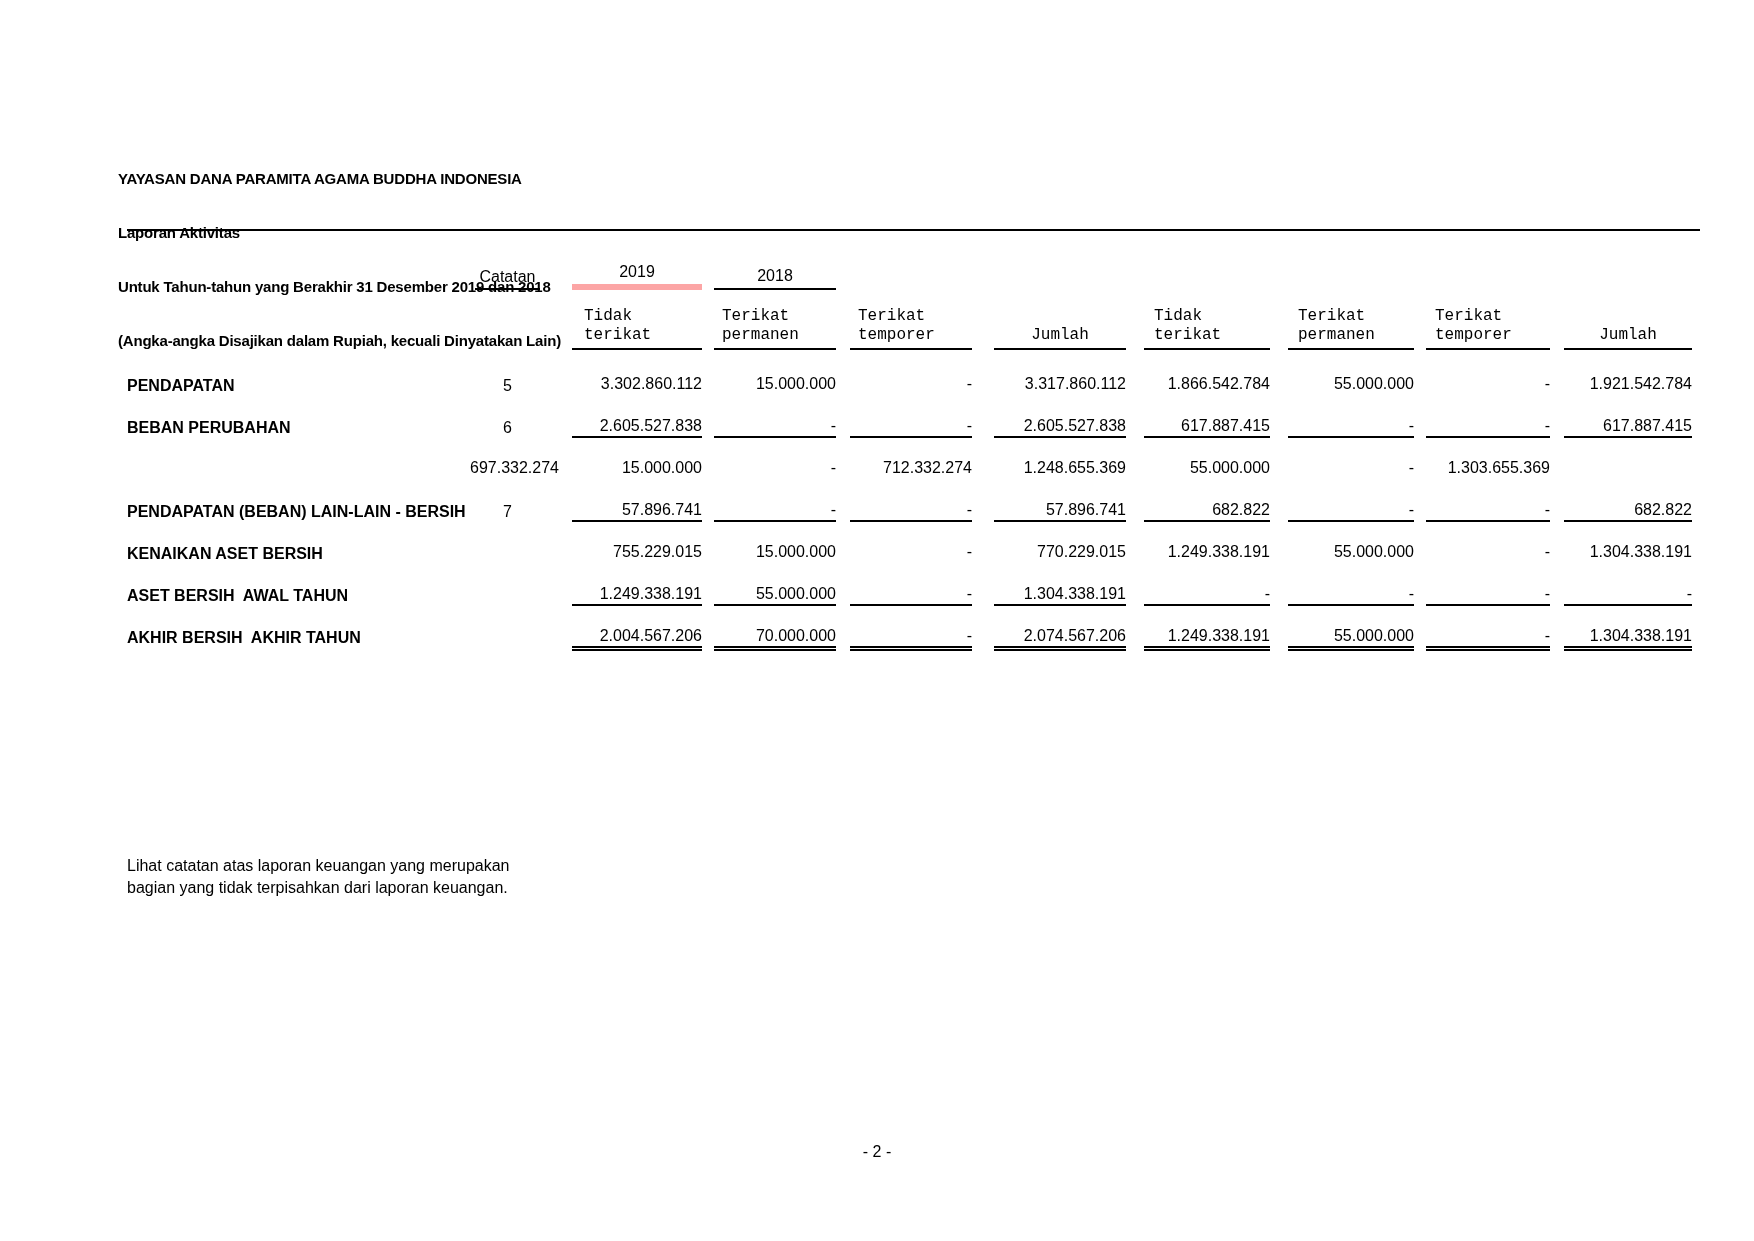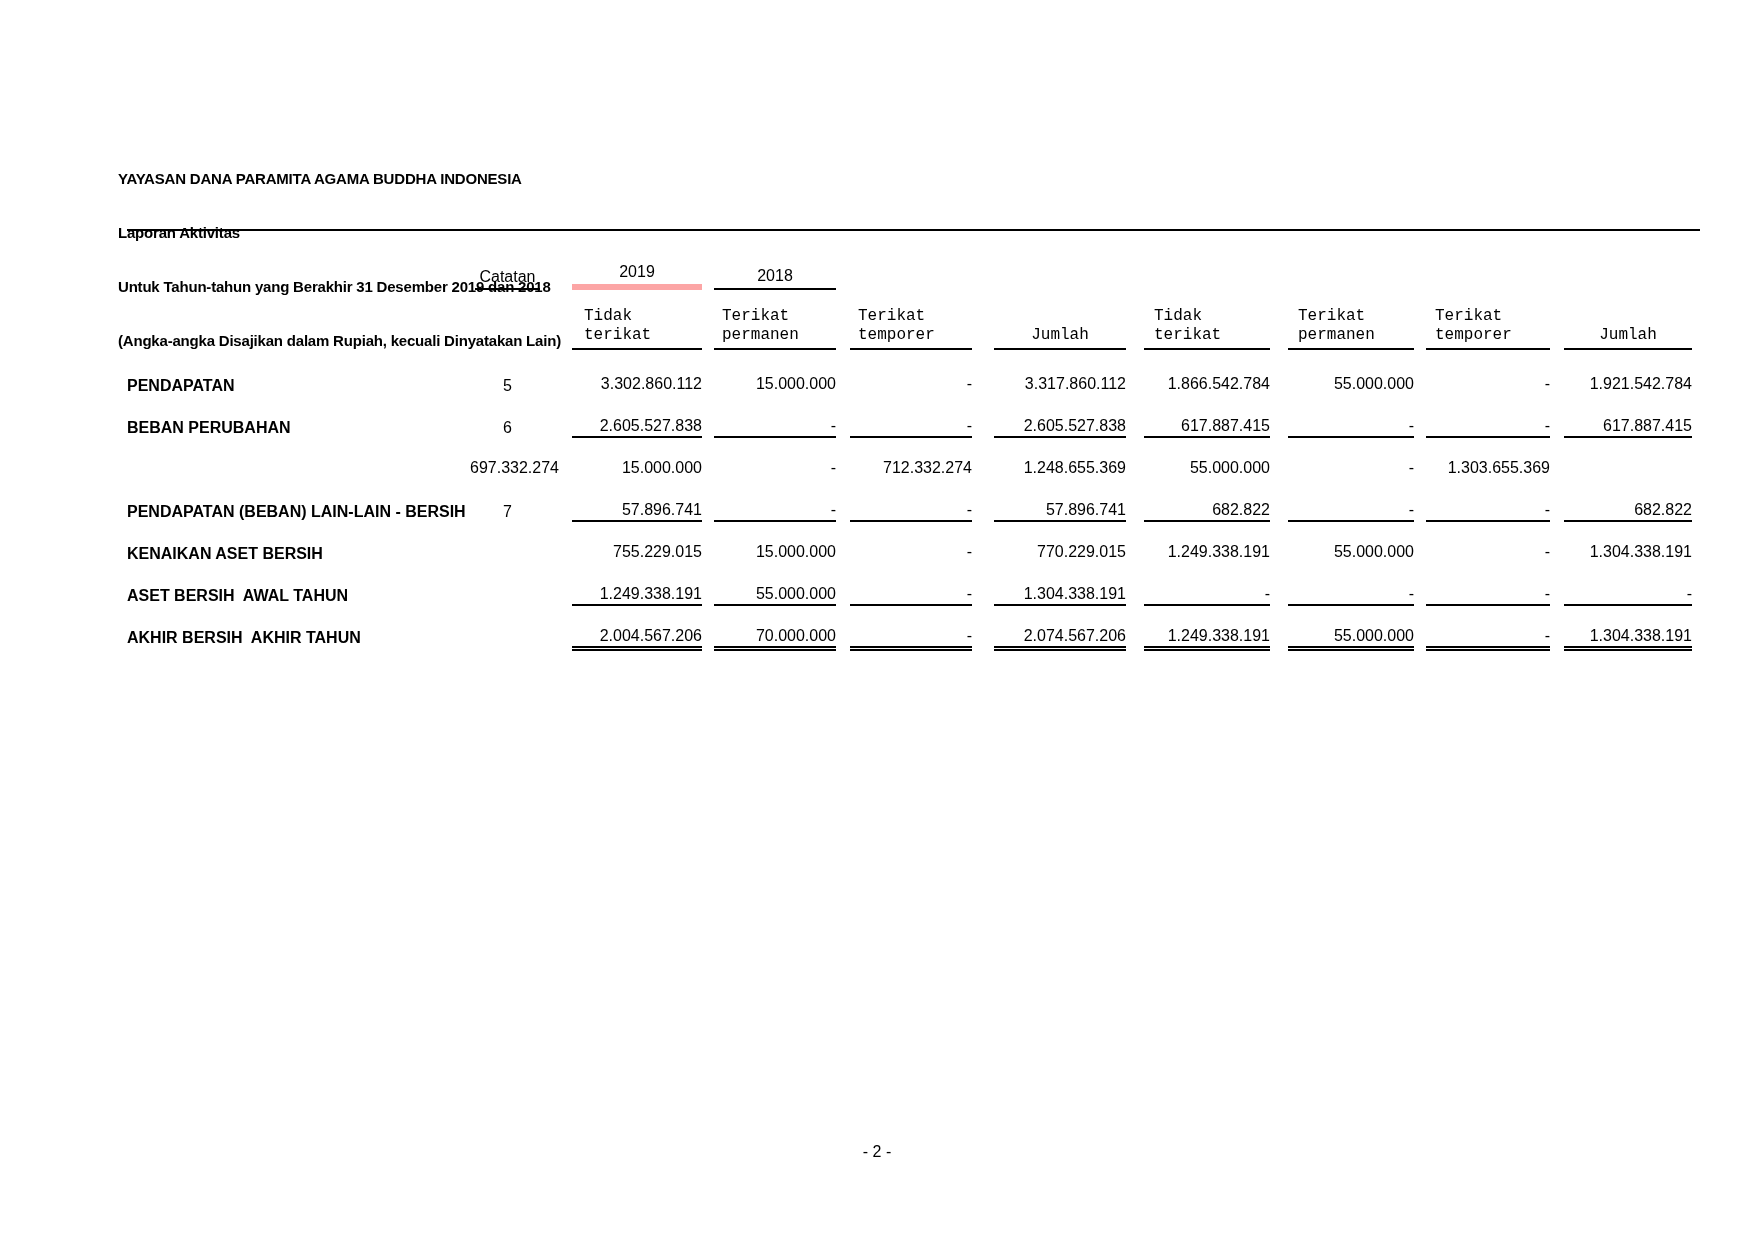--- a/index.html
+++ b/index.html
@@ -214,16 +214,20 @@
           <div class="num">-</div>
           <div class="num">2.074.567.206</div>
           <div class="num">1.249.338.191</div>
           <div class="num">55.000.000</div>
           <div class="num">-</div>
           <div class="num">1.304.338.191</div>
         </div>
       </div>
   </div>
 
+  <div class="footnote">
+    <div>Lihat catatan atas laporan keuangan yang merupakan</div>
+    <div>bagian yang tidak terpisahkan dari laporan keuangan.</div>
+  </div>
 
   <div class="page-number">- 2 -</div>
 
 </div>
 
 </body></html>

